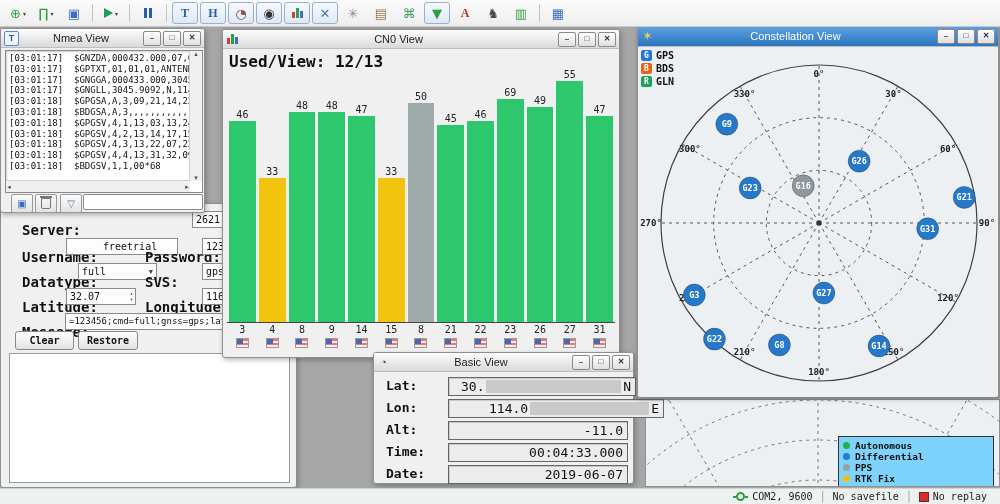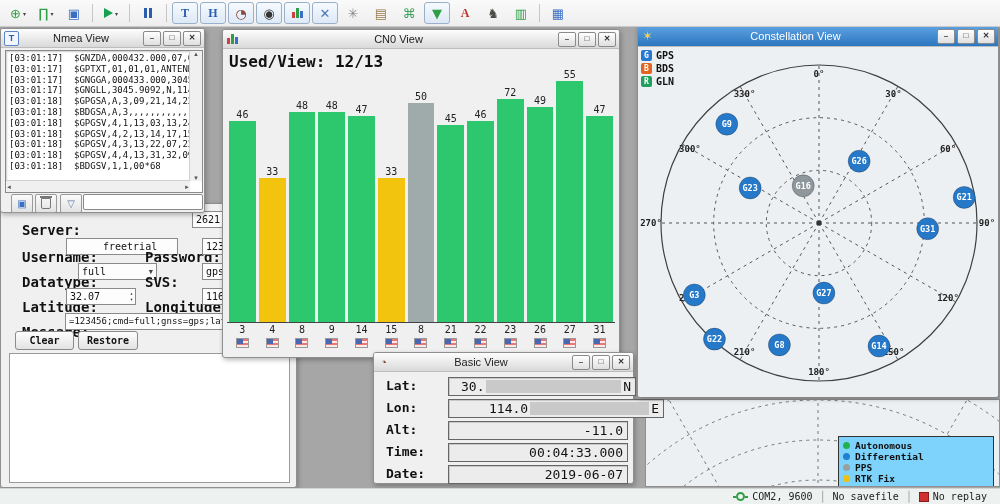--- a/index.html
+++ b/index.html
@@ -362,21 +362,21 @@
         </div>
         <div class="cn0-col">
           <div class="cn0-val">46</div>
           <div class="cn0-bar" style="height: 202.4px; background: rgb(45, 199, 109);"></div>
           <div class="cn0-cat">22</div>
           <div class="cn0-flagwrap">
             <div class="sat-flag"></div>
           </div>
         </div>
         <div class="cn0-col">
-          <div class="cn0-val">72</div>
+          <div class="cn0-val">69</div>
           <div class="cn0-bar" style="height: 224.4px; background: rgb(45, 199, 109);"></div>
           <div class="cn0-cat">23</div>
           <div class="cn0-flagwrap">
             <div class="sat-flag"></div>
           </div>
         </div>
         <div class="cn0-col">
           <div class="cn0-val">49</div>
           <div class="cn0-bar" style="height: 215.6px; background: rgb(45, 199, 109);"></div>
           <div class="cn0-cat">26</div>

